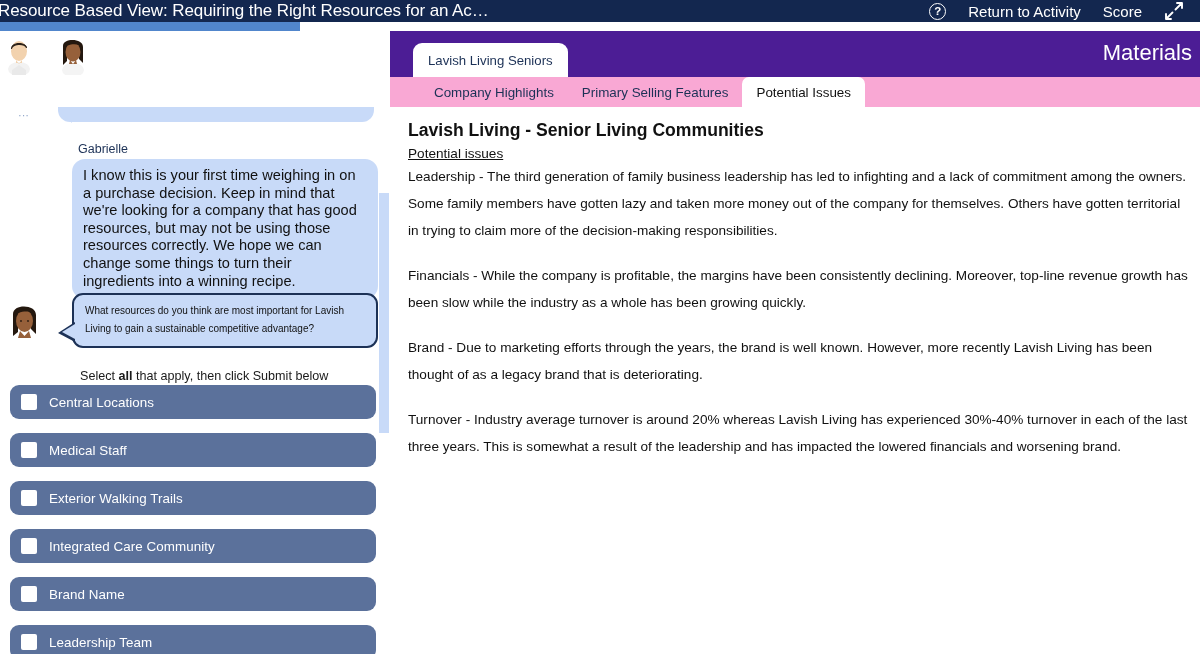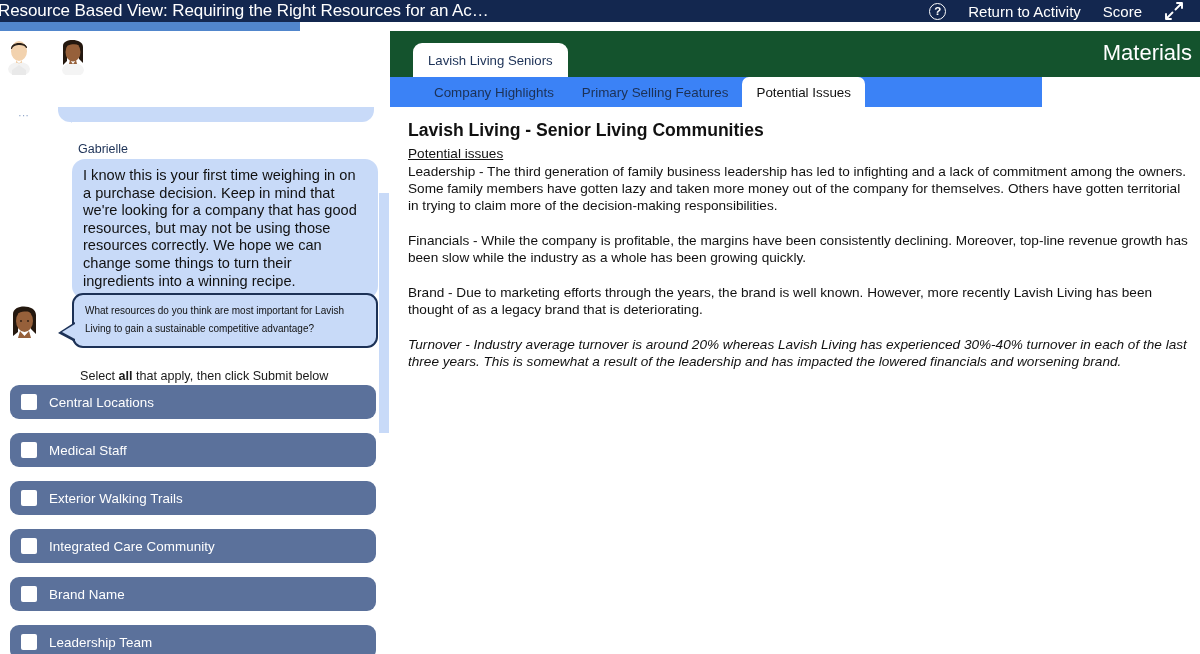--- a/index.html
+++ b/index.html
@@ -262,21 +262,21 @@
     top: 31px; left: 390px;
     width: 810px;
     height: 623px;
     background: #ffffff;
   }
 
   .mat-header {
     position: relative;
     width: 810px;
     height: 46px;
-    background: #14532d;
+    background: #4c1d95;
   }
 
   .mat-title {
     position: absolute;
     right: 8px; top: 9px;
     color: #ffffff;
     font-size: 22px;
   }
 
   .doc-tab {
@@ -288,23 +288,23 @@
     padding: 0 15px;
     display: flex;
     align-items: center;
     font-size: 13.2px;
     color: #1c3156;
     cursor: pointer;
   }
 
   .subtab-bar {
     position: relative;
-    width: 652px;
+    width: 810px;
     height: 30px;
-    background: #3b82f6;
+    background: #f9a8d4;
     display: flex;
     align-items: flex-end;
     padding-left: 30px;
   }
 
   .subtab {
     height: 30px;
     padding: 0 14px;
     display: flex;
     align-items: center;
@@ -334,26 +334,26 @@
 
   .doc-sub {
     font-size: 13.6px;
     color: #111111;
     text-decoration: underline;
     margin-bottom: 2px;
   }
 
   .doc-p {
     font-size: 13.6px;
-    line-height: 17px;
+    line-height: 27px;
     color: #111111;
     margin-bottom: 18px;
     max-width: 783px;
   }
-  .doc-p:last-child { margin-bottom: 0; font-style: italic; }
+  .doc-p:last-child { margin-bottom: 0; }
 </style>
 </head>
 <body>
 
 <div id="app">
 
   <div class="topbar">
     <div class="topbar-title">Resource Based View: Requiring the Right Resources for an Ac…</div>
     <div class="topbar-right">
       <span class="help-icon">?</span>

